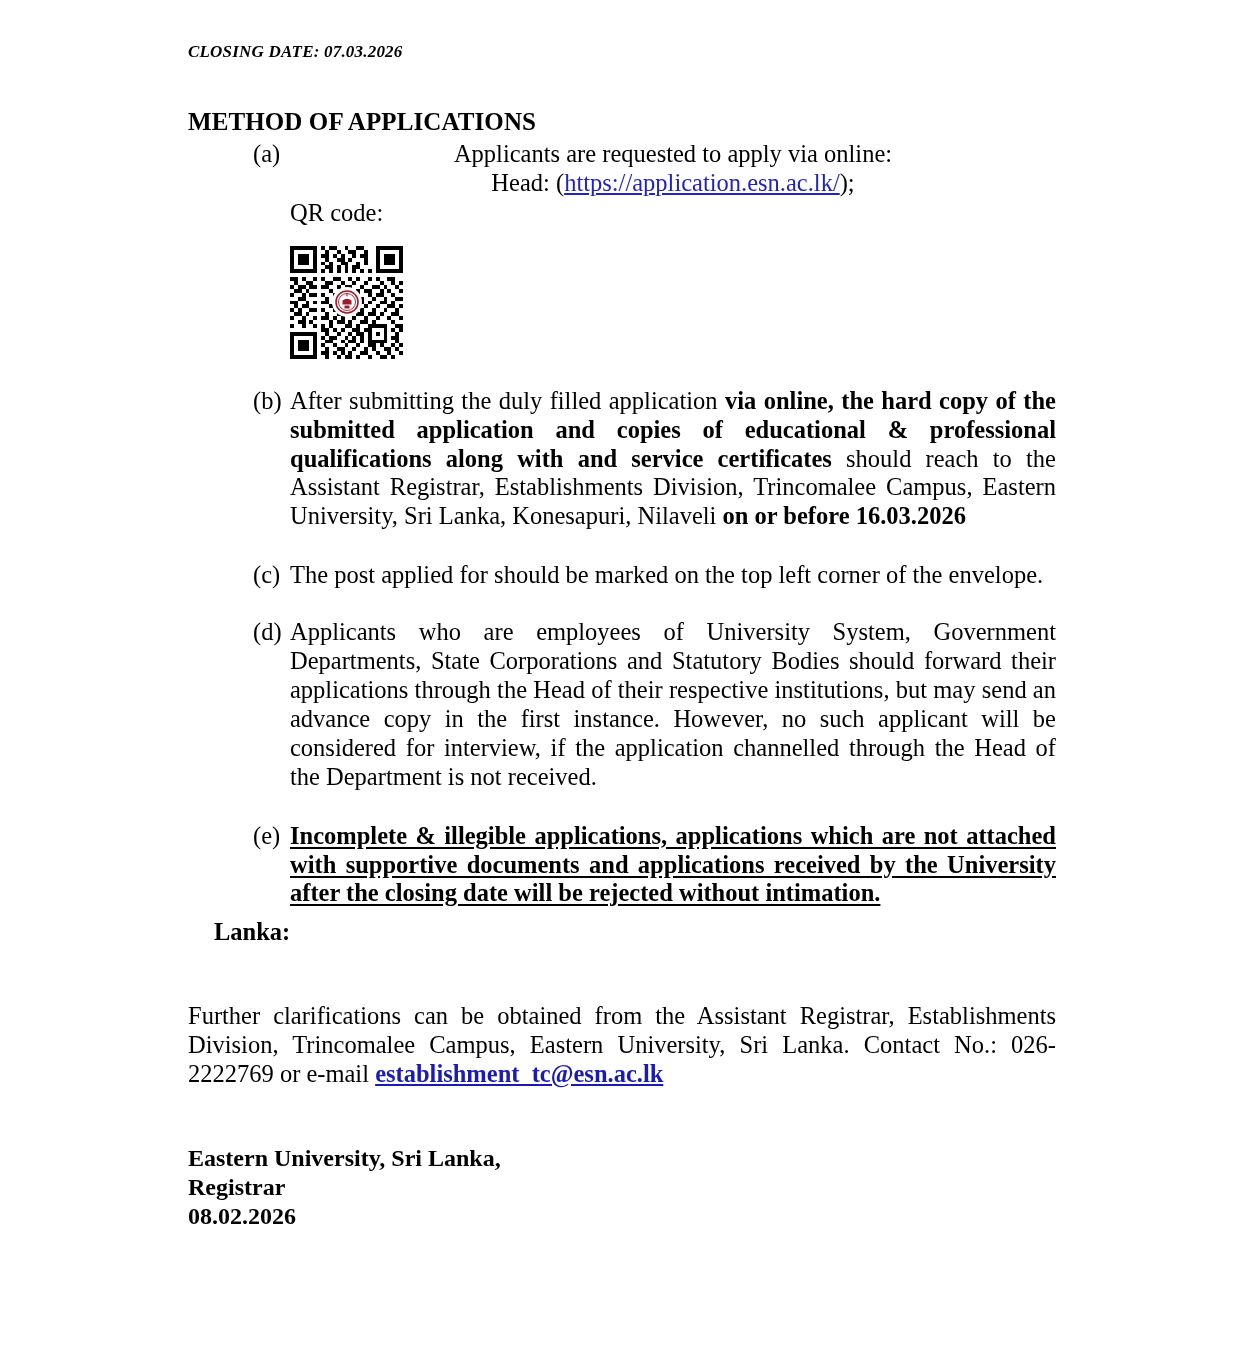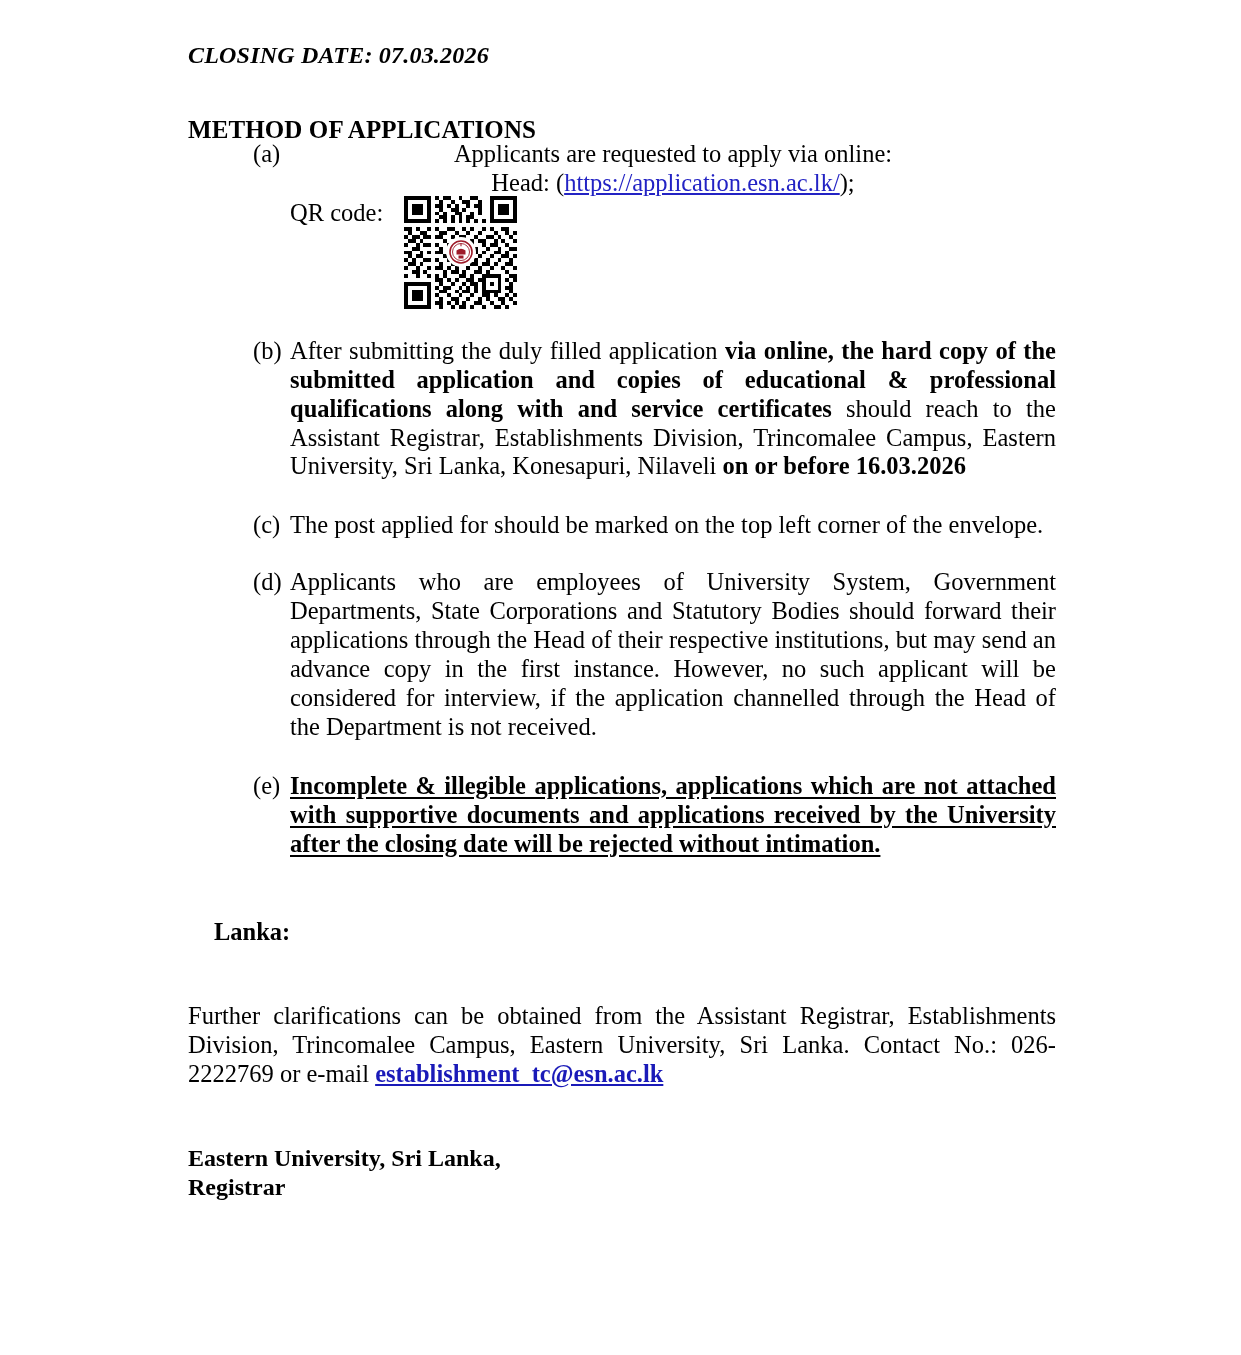--- a/index.html
+++ b/index.html
@@ -22,33 +22,32 @@
     padding: 0;
   }
 
   
   .closing-date {
     position: absolute;
     left: 188px;
     top: 42px;
     font-style: italic;
     font-weight: bold;
-    font-size: 24px;
+    font-size: 17px;
     letter-spacing: 0.2px;
     white-space: nowrap;
   }
   .section-title {
     position: absolute;
     left: 188px;
     top: 108px;
     font-weight: bold;
     font-size: 25px;
     letter-spacing: 0.1px;
     white-space: nowrap;
-    margin-top: 8px;
   }
 
   
   .list {
     position: absolute;
     left: 188px;
     top: 140px;
     width: 868px;
   }
   .li {
@@ -98,20 +97,21 @@
     text-decoration: underline;
     text-underline-offset: 3px;
   }
 
   
   .qr-row {
     display: flex;
     align-items: flex-start;
     gap: 21px;
     margin-top: 1px;
+    flex-direction: column;
   }
   .qr-label { white-space: nowrap; }
   .qr-wrap {
     position: relative;
     width: 113px;
     height: 113px;
     margin-top: -3px;
     background: #ffffff;
   }
   .qr-wrap svg { display: block; }
@@ -464,15 +464,16 @@
 
   <div class="note">
     <span class="note-label">Lanka:</span>
   </div>
 
   <div class="clarify"><span>Further clarifications can be obtained from the Assistant Registrar, Establishments Division, Trincomalee Campus, Eastern University, Sri Lanka. Contact No.: 026-2222769 or e-mail </span><a class="link-mail" href="#">establishment_tc@esn.ac.lk</a></div>
 
   <div class="signature">
     <div>Eastern University, Sri Lanka,</div>
     <div>Registrar</div>
+    <div>08.02.2026</div>
   </div>
 
 </div>
 
 </body></html>

